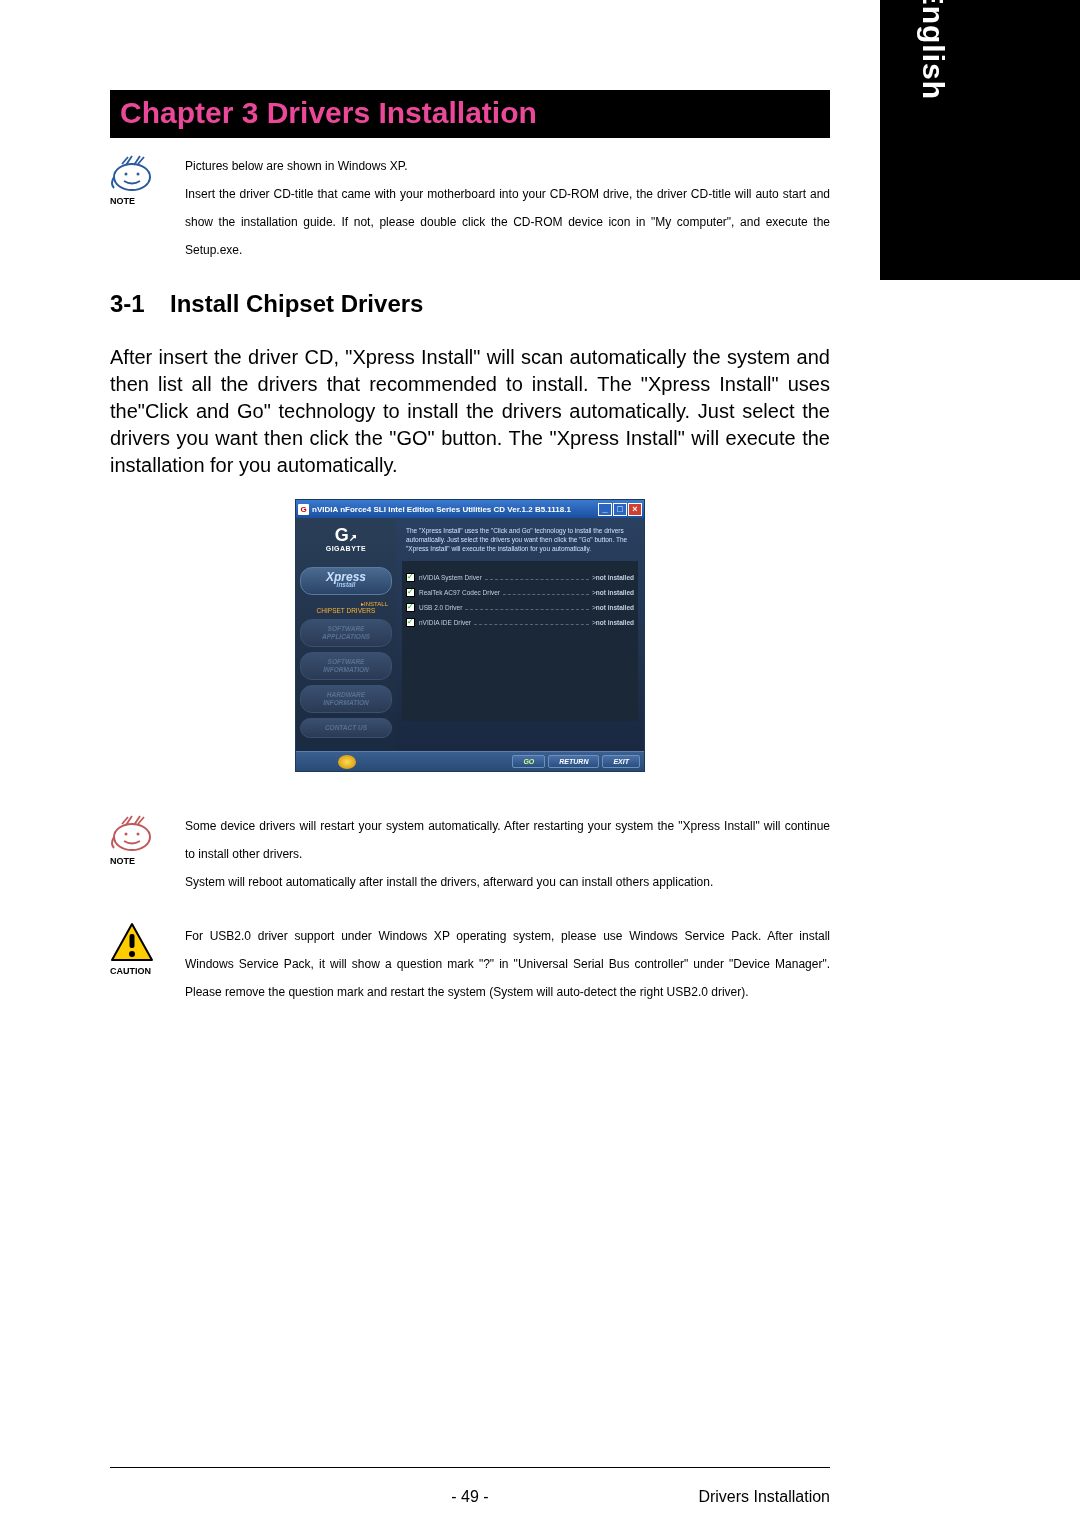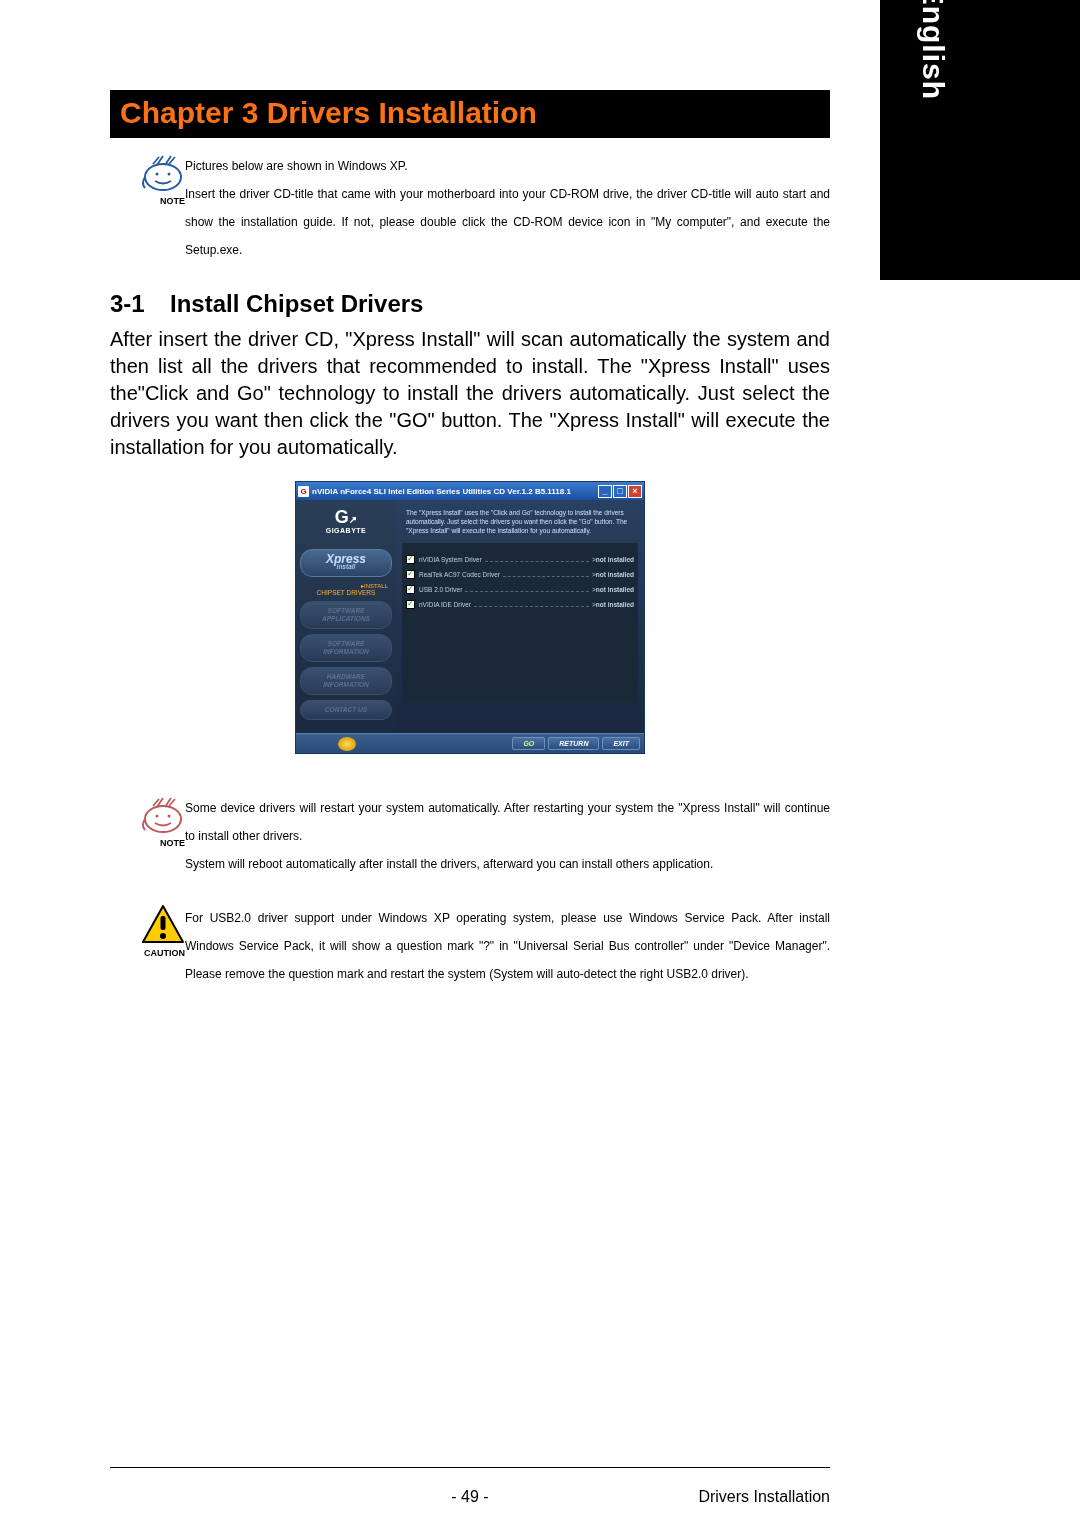--- a/index.html
+++ b/index.html
@@ -1,28 +1,28 @@
 <!DOCTYPE html>
 <html><head>
 <meta charset="utf-8">
 <style>
   * { box-sizing: border-box; margin: 0; padding: 0; }
   html, body { width: 1080px; height: 1532px; background: #fff; font-family: Arial, Helvetica, sans-serif; color: #000; }
   .page { position: relative; width: 1080px; height: 1532px; }
   .black-tab { position: absolute; right: 0; top: 0; width: 200px; height: 280px; background: #000; }
   .tab-text { position: absolute; right: 130px; top: 100px; transform: rotate(90deg); transform-origin: right top; font-size: 30px; font-weight: bold; color: #fff; letter-spacing: 1px; }
   .content { position: absolute; left: 110px; top: 90px; width: 720px; }
-  .chapter-bar { background: #000; color: #f97316; font-size: 30px; font-weight: bold; padding: 6px 10px 8px 10px; margin-bottom: 14px; }
+  .chapter-bar { background: #000; color: #ec4899; font-size: 30px; font-weight: bold; padding: 6px 10px 8px 10px; margin-bottom: 14px; }
   .note-row { display: flex; align-items: flex-start; margin-bottom: 26px; }
-  .icon-col { width: 75px; flex: 0 0 75px; text-align: right; font-size: 9px; font-weight: bold; }
+  .icon-col { width: 75px; flex: 0 0 75px; text-align: left; font-size: 9px; font-weight: bold; }
   .note-icon-svg { width: 44px; height: 40px; }
   .caution-icon-svg { width: 44px; height: 40px; }
   .icon-label { margin-top: 2px; }
   .body-text { font-size: 12px; line-height: 28px; text-align: justify; }
-  .section-head { font-size: 24px; font-weight: bold; margin-bottom: 8px; }
+  .section-head { font-size: 24px; font-weight: bold; margin-bottom: 26px; }
   .sec-num { display: inline-block; width: 60px; }
   .para { font-size: 20px; line-height: 27px; text-align: justify; margin-bottom: 20px; }
   .screenshot-wrap { display: flex; justify-content: center; margin: 6px 0 40px 0; }
 
   
   .app-window { width: 350px; border: 1px solid #1a3a5a; font-family: Tahoma, Arial, sans-serif; }
   .title-bar { background: linear-gradient(#3a7ad0,#1a4fa0); height: 18px; display: flex; align-items: center; justify-content: space-between; padding: 0 2px; }
   .title-bar .t { color: #fff; font-size: 8px; font-weight: bold; display: flex; align-items: center; gap: 3px; }
   .title-bar .t .g { background:#fff; color:#c00; font-weight:bold; font-size:8px; width:11px; height:11px; display:flex; align-items:center; justify-content:center; border-radius:1px; }
   .win-btns { display: flex; gap: 1px; }

